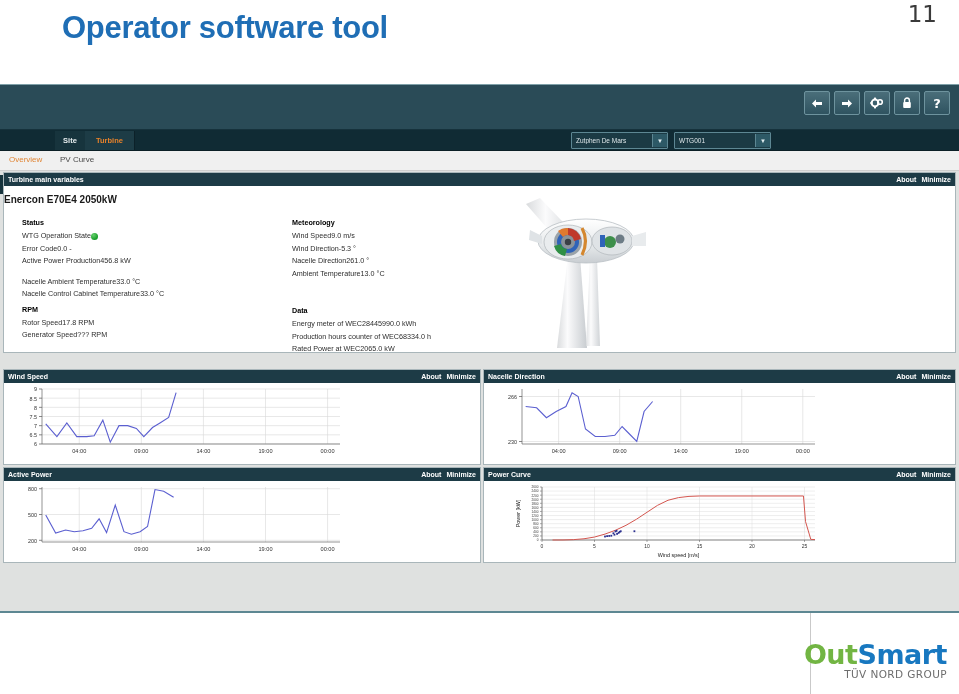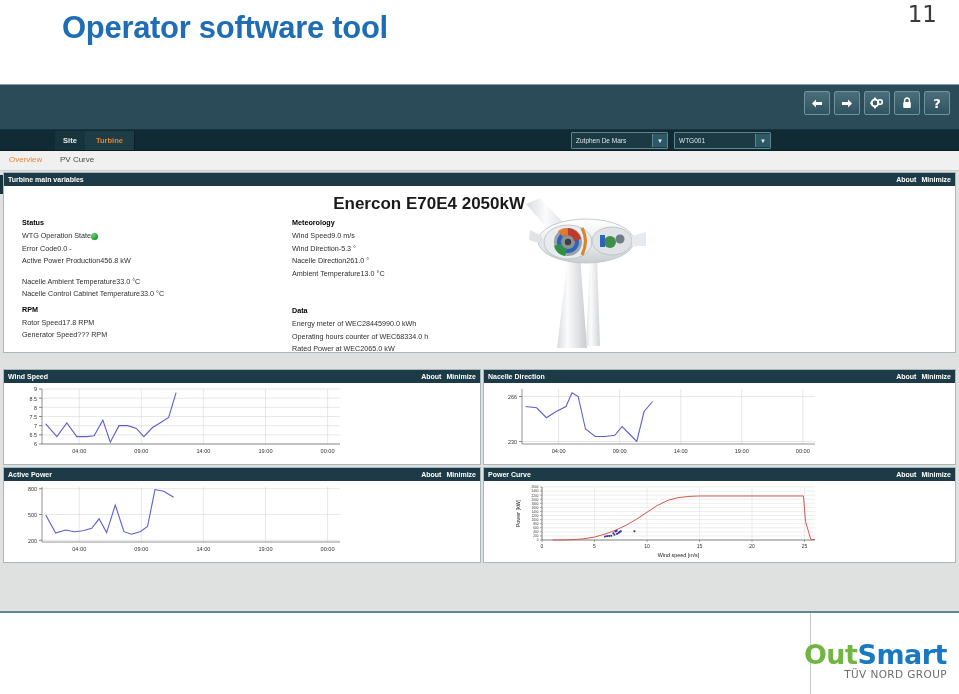--- a/index.html
+++ b/index.html
@@ -178,22 +178,22 @@
   .panel-head .ph-title { white-space: nowrap; }
   .panel-head .ph-actions { display:flex; gap:5px; }
   .panel-head .ph-actions span { cursor: pointer; white-space: nowrap; }
   .panel-body { position: relative; background:#ffffff; height: calc(100% - 13px); }
 
   
   .panel-main { left: 3px; top: 87px; width: 953px; height: 181px; }
   .turbine-model-title {
     position: absolute;
     left: 0; right: 0; top: 8px;
-    text-align: right;
-    font-size: 17px;
+    text-align: left;
+    font-size: 10px;
     font-weight: bold;
     color: #1a1a1a;
     padding-right: 430px;
   }
   .var-col { position: absolute; font-size: 7.2px; color: #222; }
   .var-col.left  { left: 18px;  top: 32px; width: 265px; }
   .var-col.right { left: 288px; top: 32px; width: 240px; }
   .var-group-title { font-weight: bold; color:#000; margin-bottom: 3px; }
   .var-row {
     display: flex;
@@ -390,21 +390,21 @@
           </div>
 
           <div style="height:26px;"></div>
 
           <div class="var-group-title">Data</div>
           <div class="var-row">
             <span class="v-label">Energy meter of WEC</span>
             <span class="v-value">28445990.0 kWh</span>
           </div>
           <div class="var-row">
-            <span class="v-label">Operating hours counter of WEC</span>
+            <span class="v-label">Production hours counter of WEC</span>
             <span class="v-value">68334.0 h</span>
           </div>
           <div class="var-row">
             <span class="v-label">Rated Power at WEC</span>
             <span class="v-value">2065.0 kW</span>
           </div>
         </div>
 
         <svg class="turbine-img" viewBox="0 0 125 155">
           <defs>

